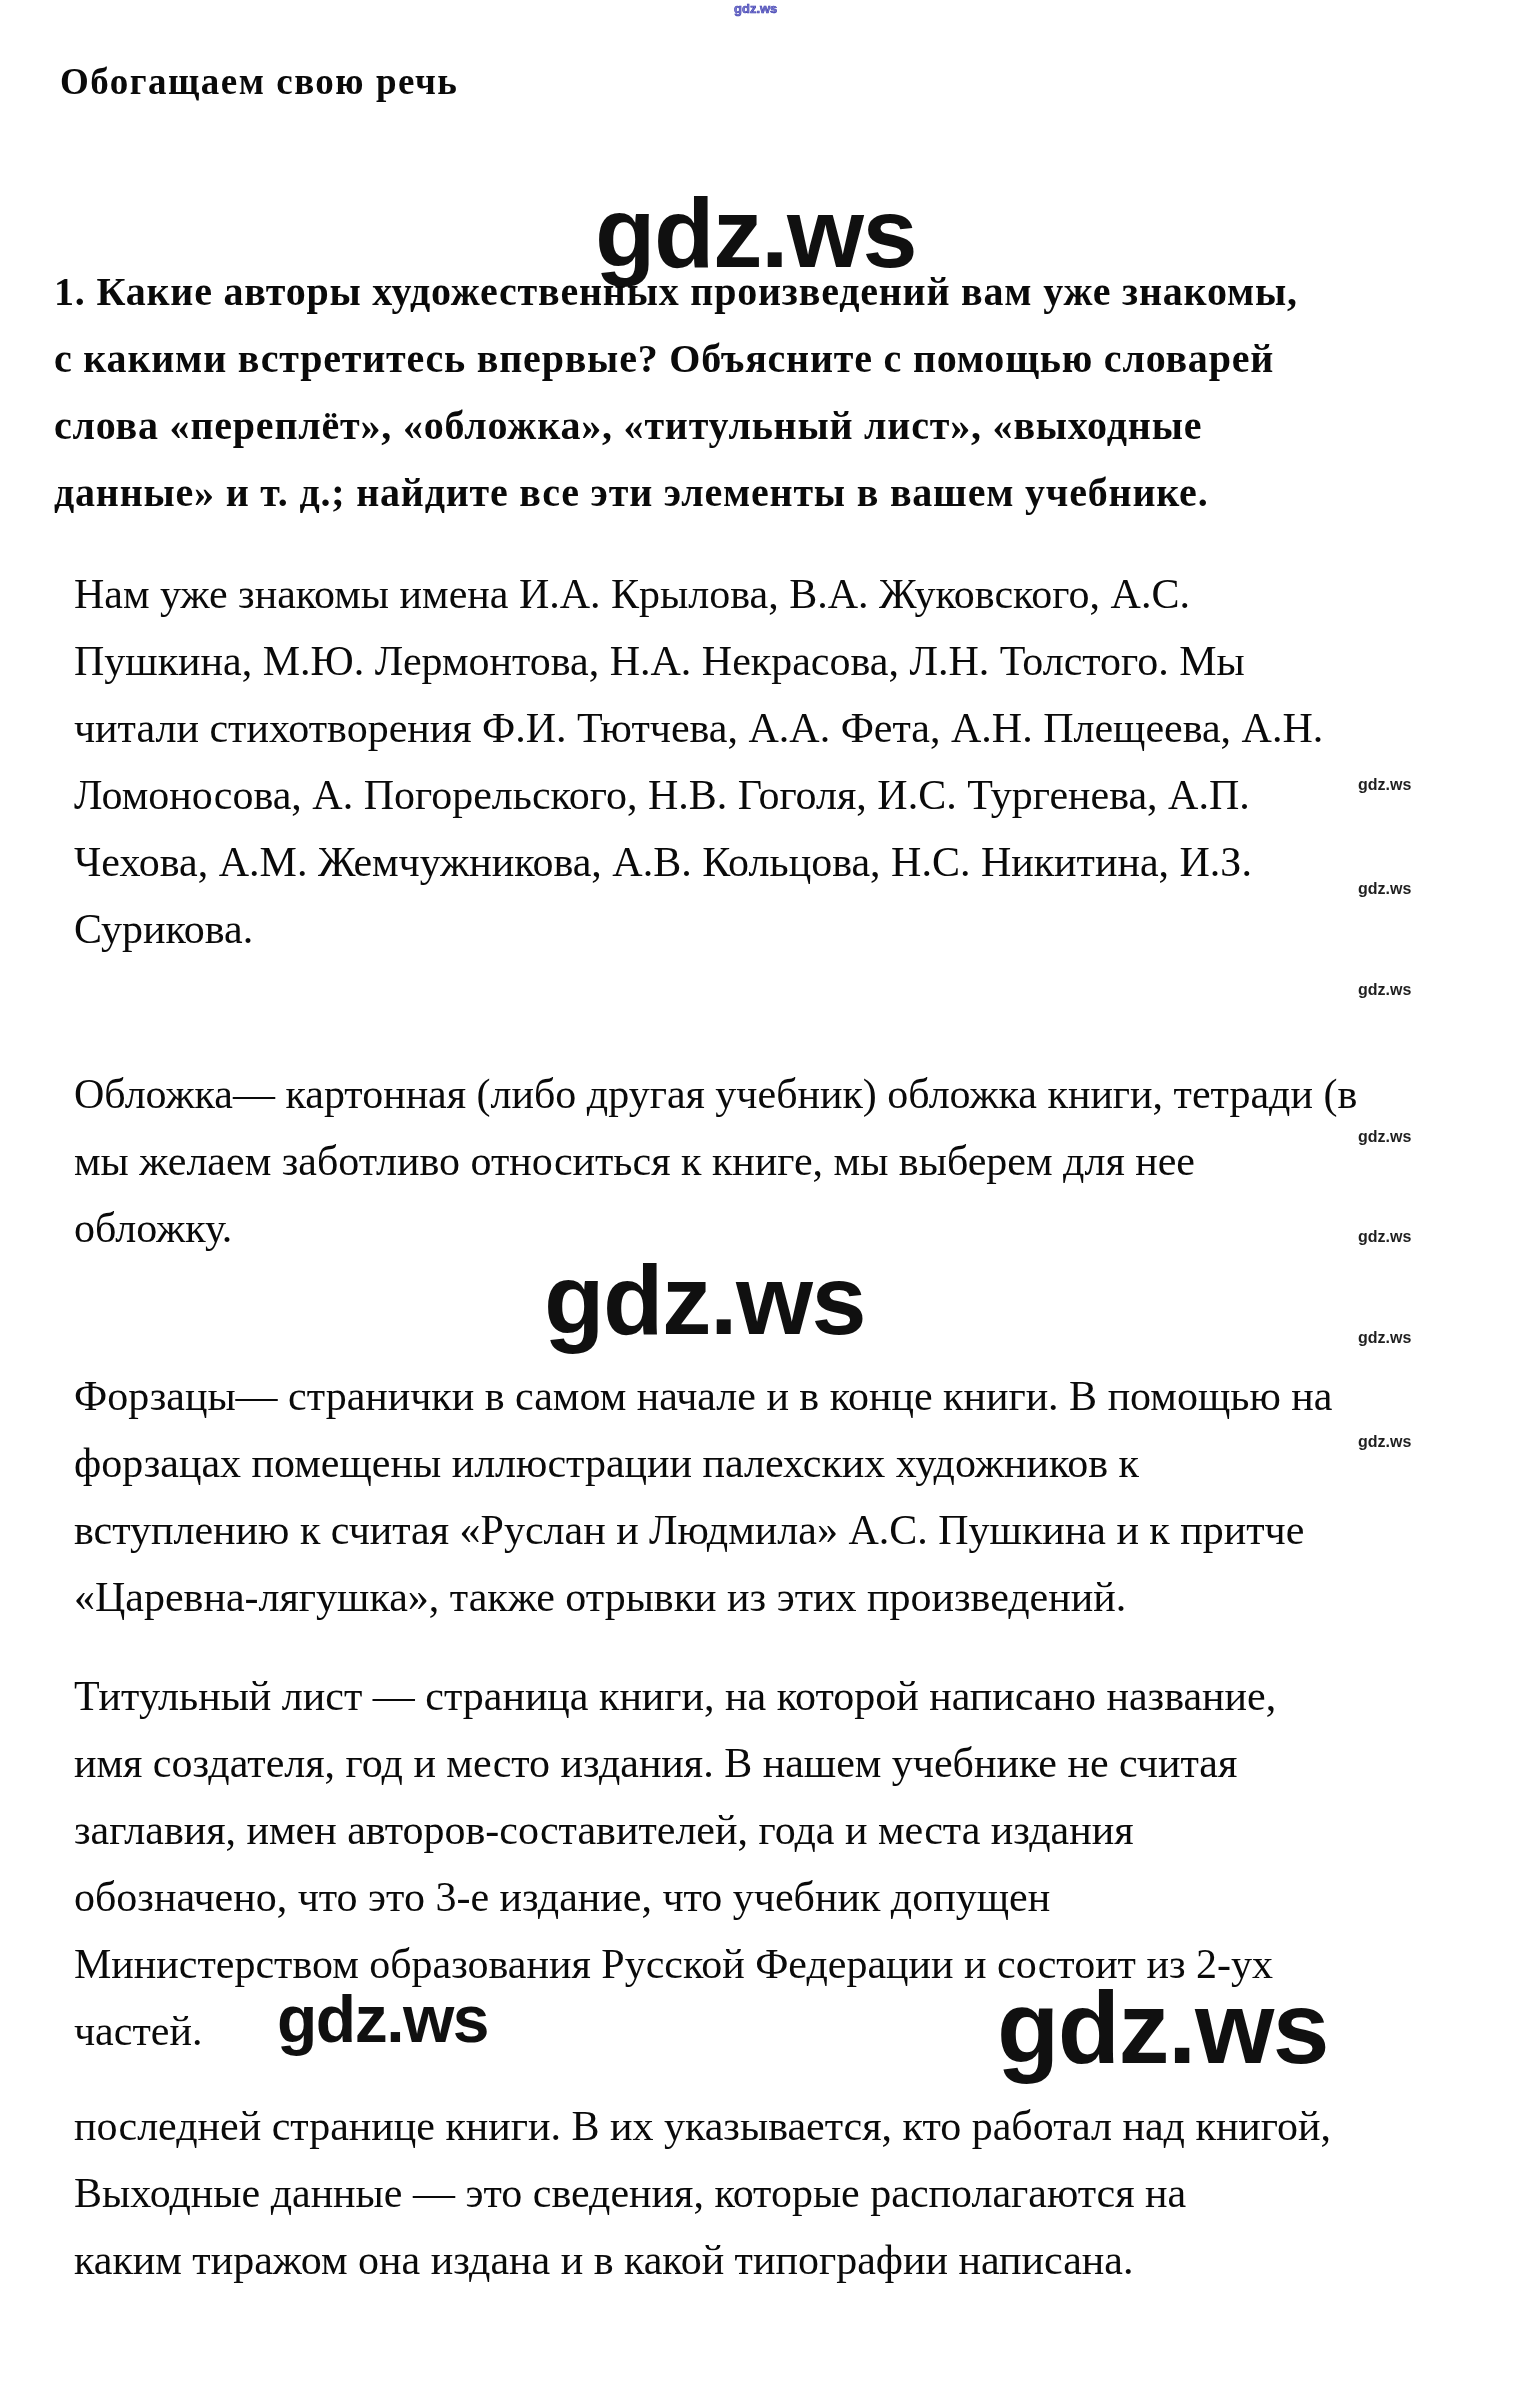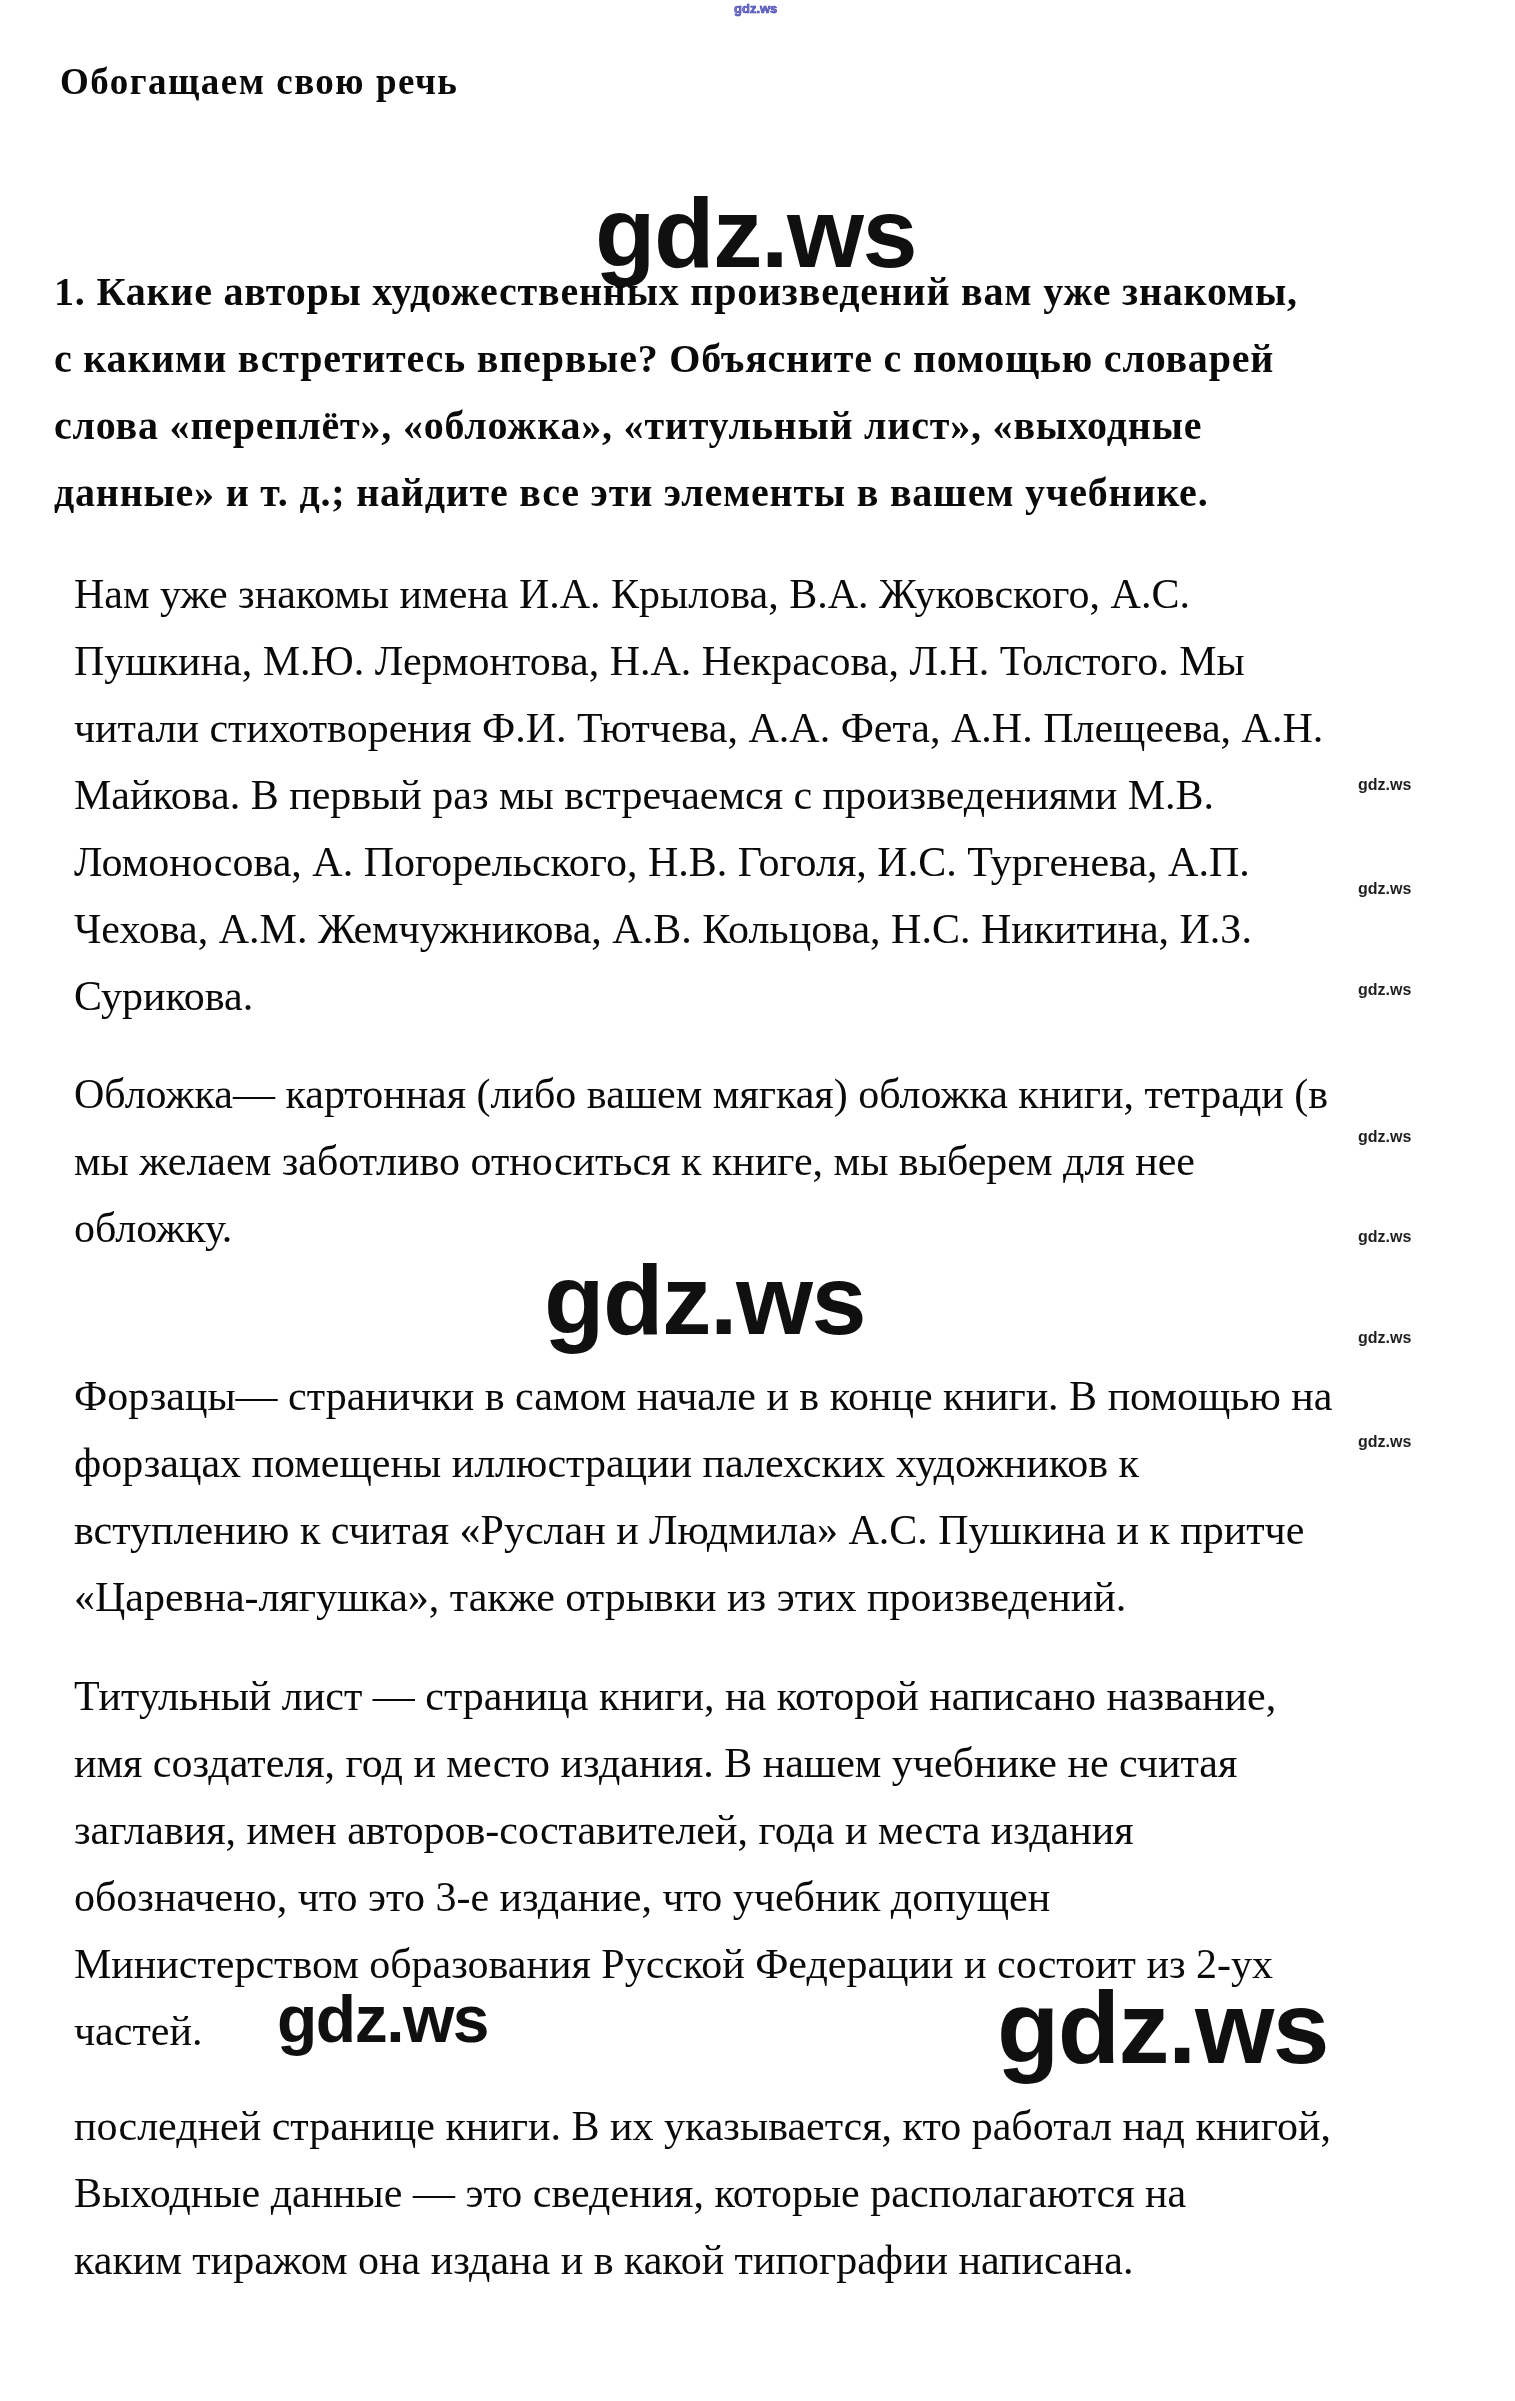--- a/index.html
+++ b/index.html
@@ -108,28 +108,27 @@
     <div class="line">1. Какие авторы художественных произведений вам уже знакомы,</div>
     <div class="line">с какими встретитесь впервые? Объясните с помощью словарей</div>
     <div class="line">слова «переплёт», «обложка», «титульный лист», «выходные</div>
     <div class="line">данные» и т. д.; найдите все эти элементы в вашем учебнике.</div>
   </div>
 
   <div class="para p-authors">
     <div class="line">Нам уже знакомы имена И.А. Крылова, В.А. Жуковского, А.С.</div>
     <div class="line">Пушкина, М.Ю. Лермонтова, Н.А. Некрасова, Л.Н. Толстого. Мы</div>
     <div class="line">читали стихотворения Ф.И. Тютчева, А.А. Фета, А.Н. Плещеева, А.Н.</div>
-    <div class="line">Майкова. В первый раз мы встречаемся с произведениями М.В.</div>
     <div class="line">Ломоносова, А. Погорельского, Н.В. Гоголя, И.С. Тургенева, А.П.</div>
     <div class="line">Чехова, А.М. Жемчужникова, А.В. Кольцова, Н.С. Никитина, И.З.</div>
     <div class="line">Сурикова.</div>
   </div>
 
   <div class="para p-oblozhka">
-    <div class="line">Обложка— картонная (либо вашем мягкая) обложка книги, тетради (в</div>
+    <div class="line">Обложка— картонная (либо другая учебник) обложка книги, тетради (в</div>
     <div class="line">мы желаем заботливо относиться к книге, мы выберем для нее</div>
     <div class="line">обложку.</div>
   </div>
 
   <div class="para p-forzatsy">
     <div class="line">Форзацы— странички в самом начале и в конце книги. В помощью на</div>
     <div class="line">форзацах помещены иллюстрации палехских художников к</div>
     <div class="line">вступлению к считая «Руслан и Людмила» А.С. Пушкина и к притче</div>
     <div class="line">«Царевна-лягушка», также отрывки из этих произведений.</div>
   </div>

